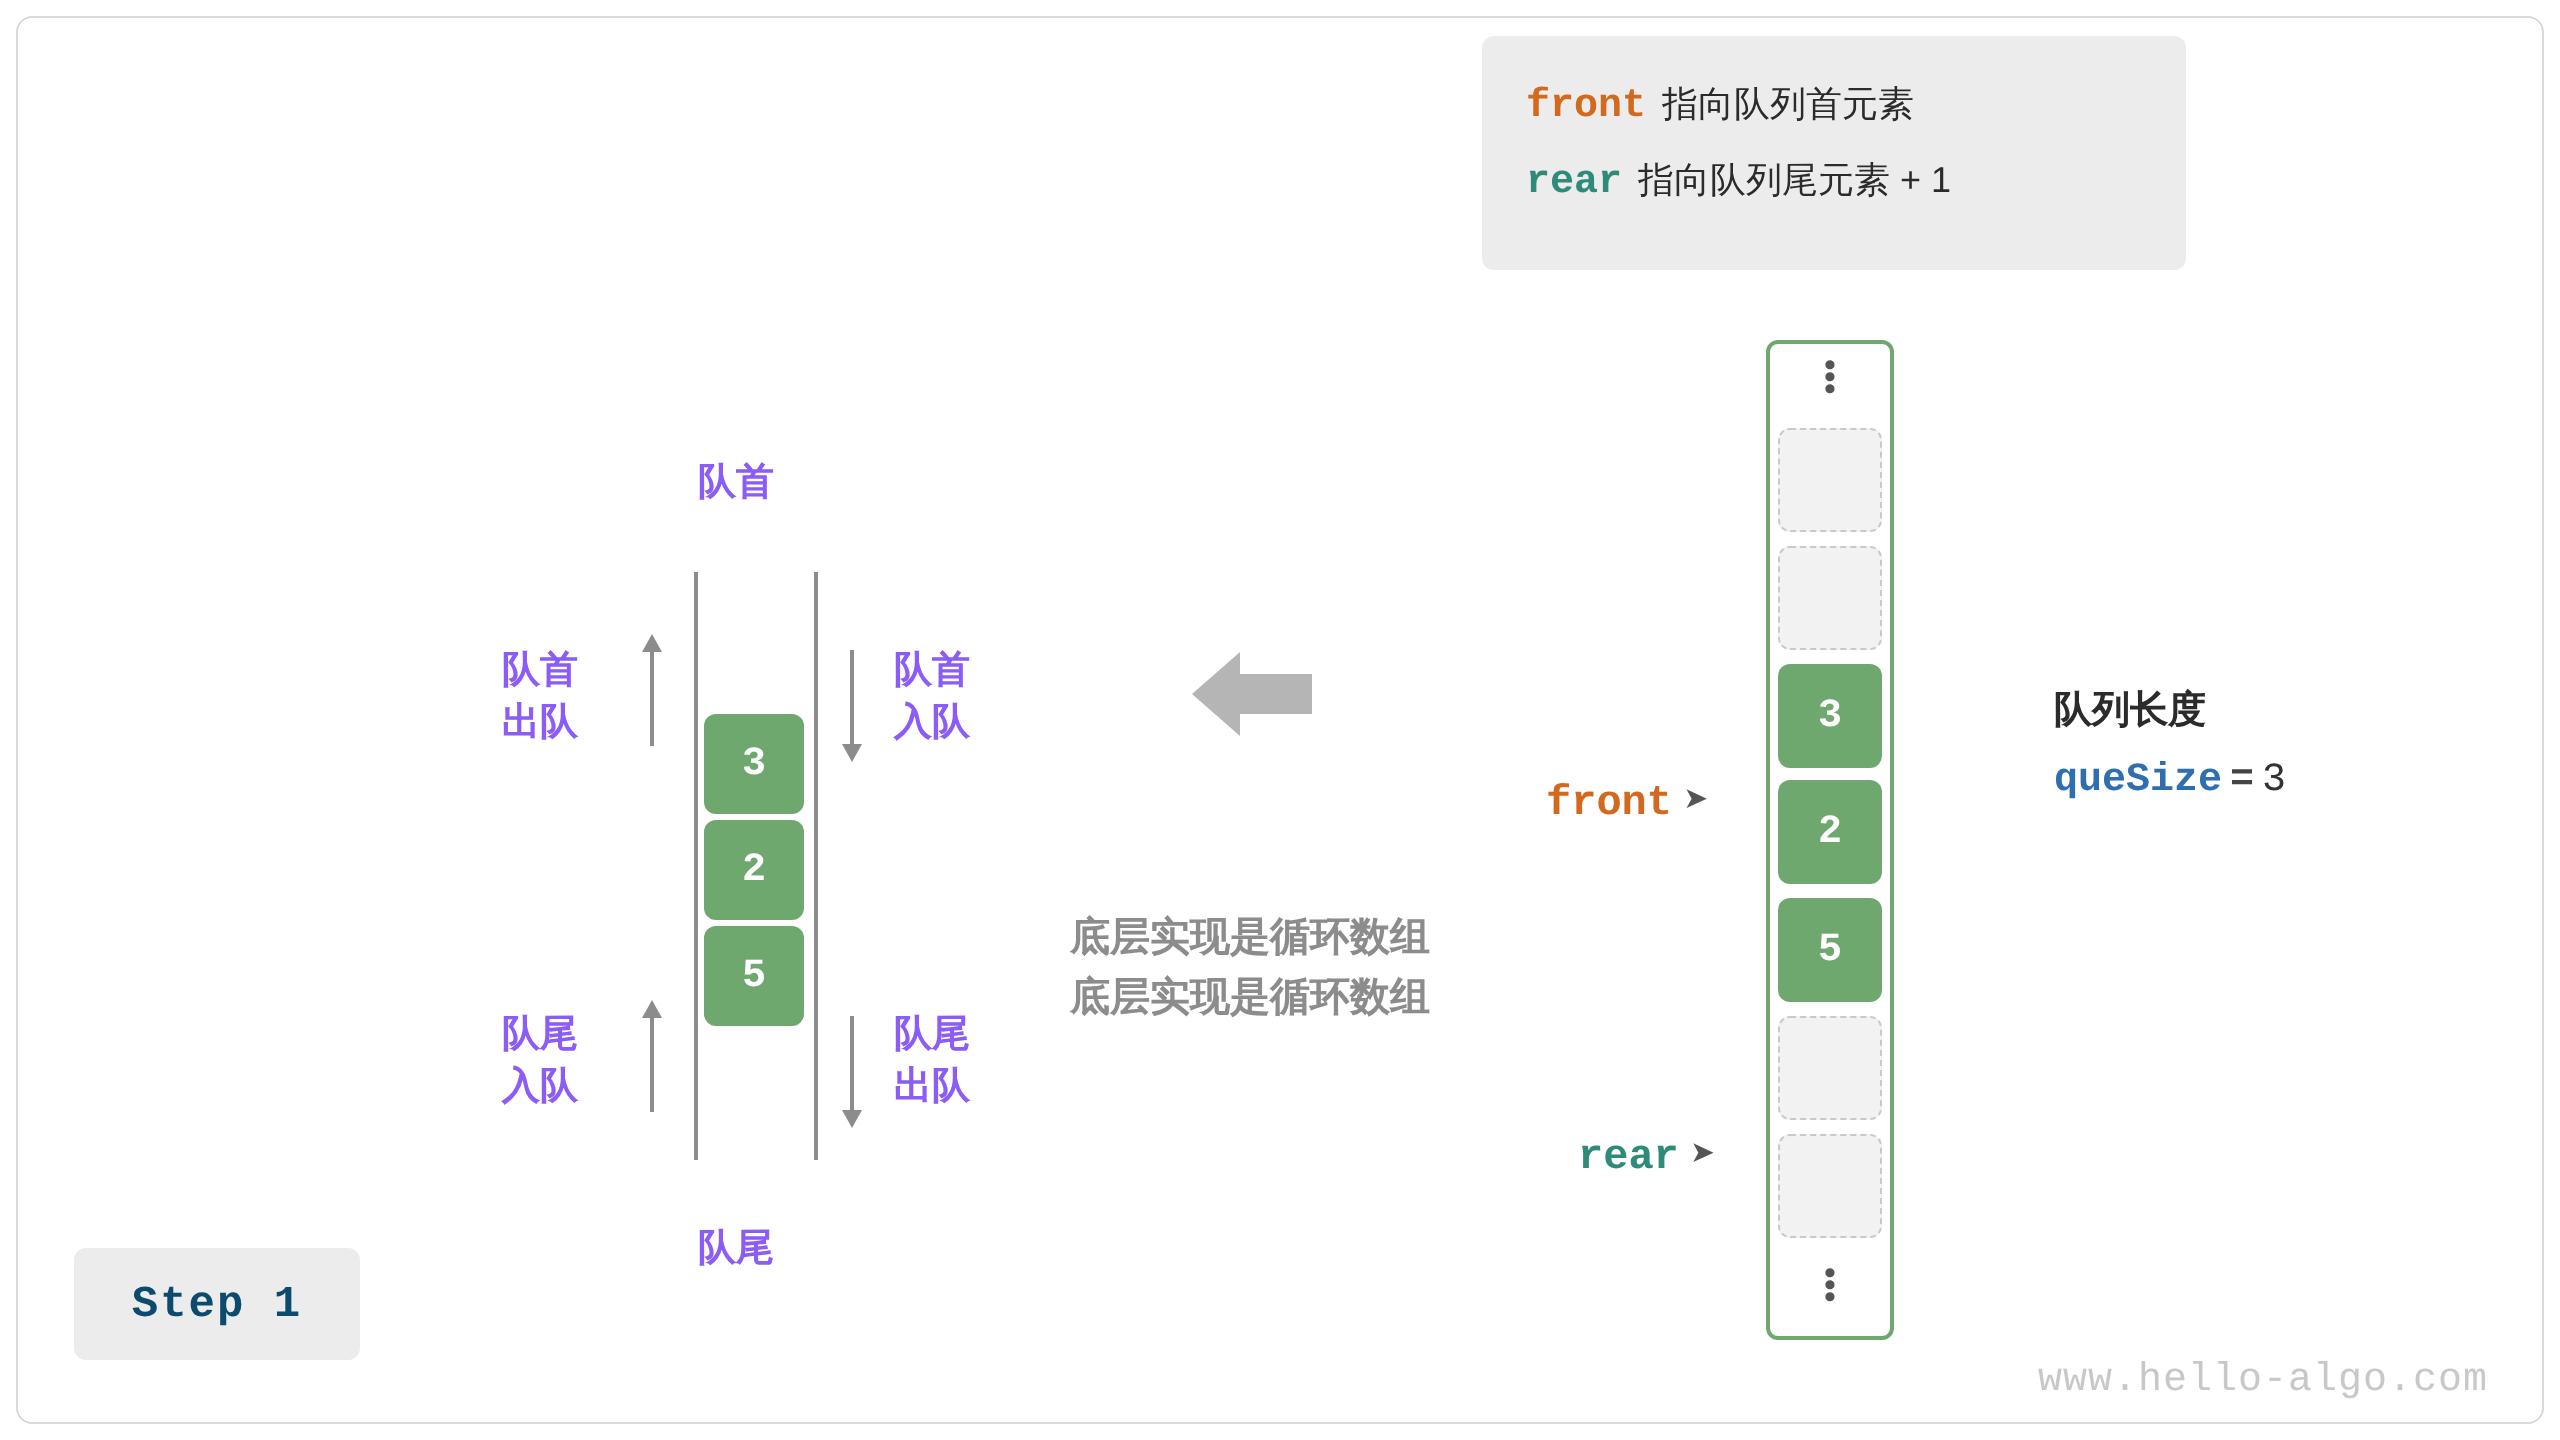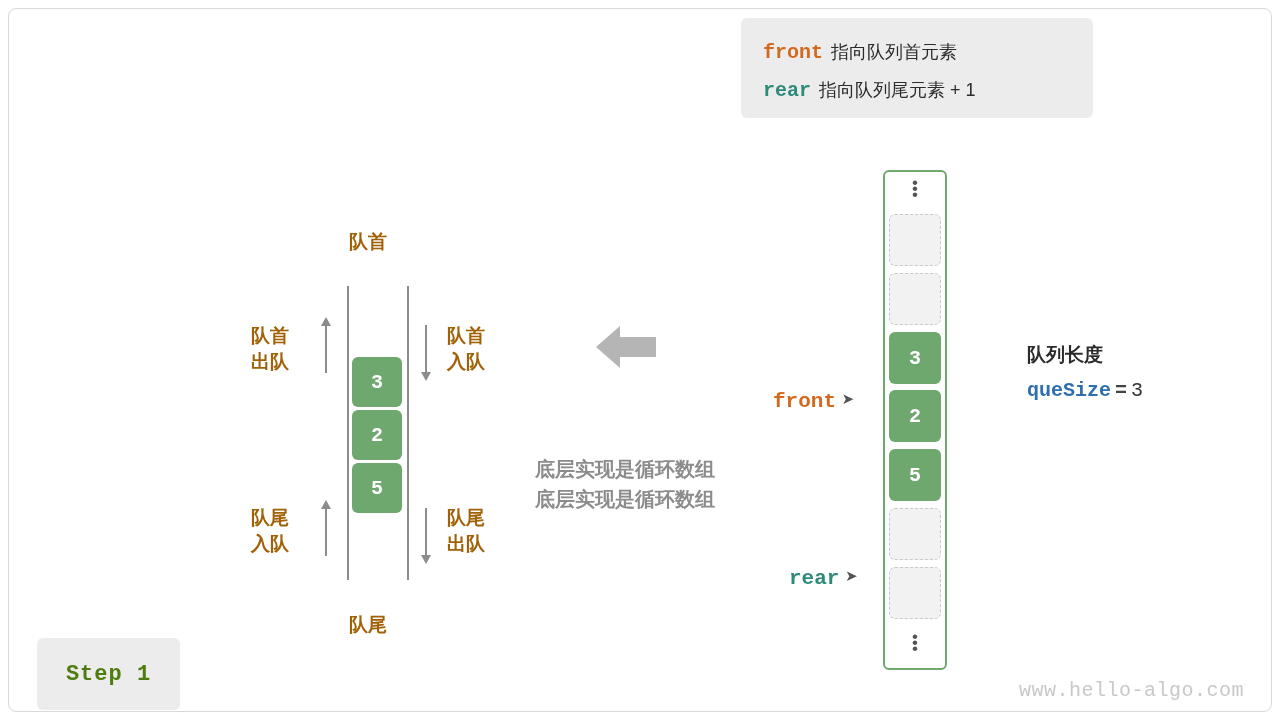--- a/index.html
+++ b/index.html
@@ -27,21 +27,21 @@
     border-radius: 8px;
     box-sizing: border-box;
   }
 
   
   .legend-box {
     position: absolute;
     left: 741px;
     top: 18px;
     width: 352px;
-    height: 100px;
+    height: 117px;
     background: #ececec;
     border-radius: 6px;
   }
   .legend-line {
     position: absolute;
     left: 22px;
     white-space: nowrap;
     font-size: 19px;
   }
   .legend-line.l1 { top: 22px; }
@@ -91,21 +91,21 @@
     background: #8c8c8c;
     width: 2px;
   }
   .v-line.left  { left: 347px; top: 286px; height: 294px; }
   .v-line.right { left: 407px; top: 286px; height: 294px; }
 
   .label-text {
     position: absolute;
     font-size: 19px;
     font-weight: bold;
-    color: #a16207;
+    color: #8b5cf6;
     line-height: 26px;
     white-space: nowrap;
   }
   .label-qushou  { left: 349px; top: 229px; }
   .label-quwei   { left: 349px; top: 612px; }
 
   .label-out-head { left: 251px; top: 323px; text-align: right; }
   .label-in-head  { left: 447px; top: 323px; }
   .label-in-tail  { left: 251px; top: 505px; text-align: right; }
   .label-out-tail { left: 447px; top: 505px; }
@@ -268,32 +268,32 @@
     font-family: "Liberation Mono", monospace;
     white-space: nowrap;
   }
   .qlen-value .eq { color: #444; margin: 0 4px; font-weight: bold; }
   .qlen-value .num { color: #333; }
 
   
   .step-badge {
     position: absolute;
     left: 37px;
-    top: 638px;
+    top: 624px;
     width: 143px;
-    height: 72px;
+    height: 56px;
     background: #ececec;
     border-radius: 6px;
     display: flex;
     align-items: center;
     justify-content: center;
     font-family: "Liberation Mono", monospace;
     font-weight: bold;
     font-size: 22px;
-    color: #4d7c0f;
+    color: #0c4a6e;
     letter-spacing: 1px;
   }
 
   
   .watermark {
     position: absolute;
     right: 36px;
     bottom: 18px;
     font-family: "Liberation Mono", monospace;
     font-size: 20px;

